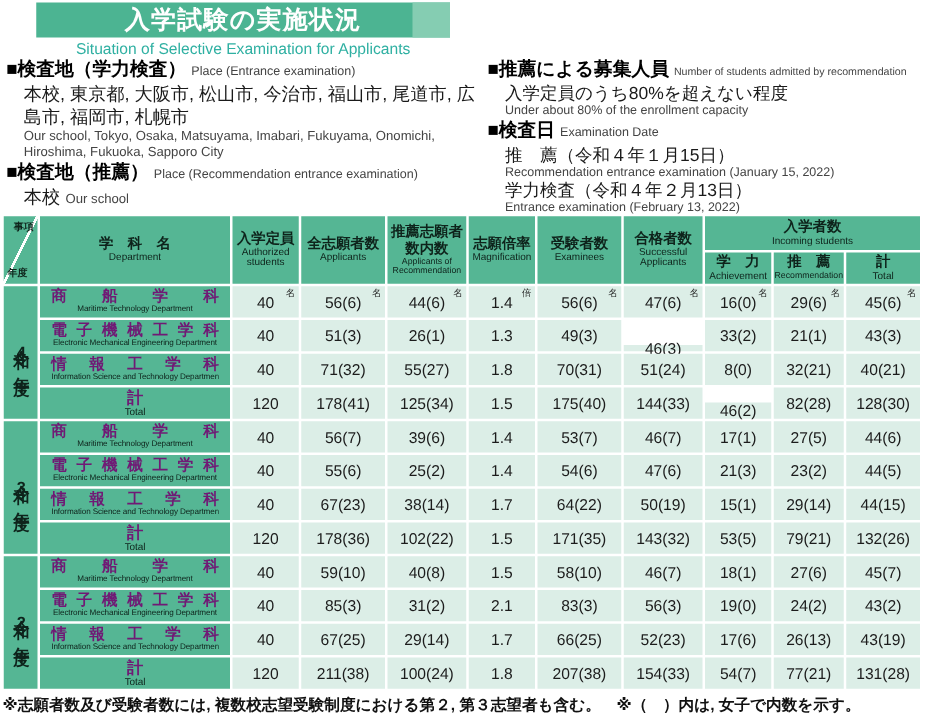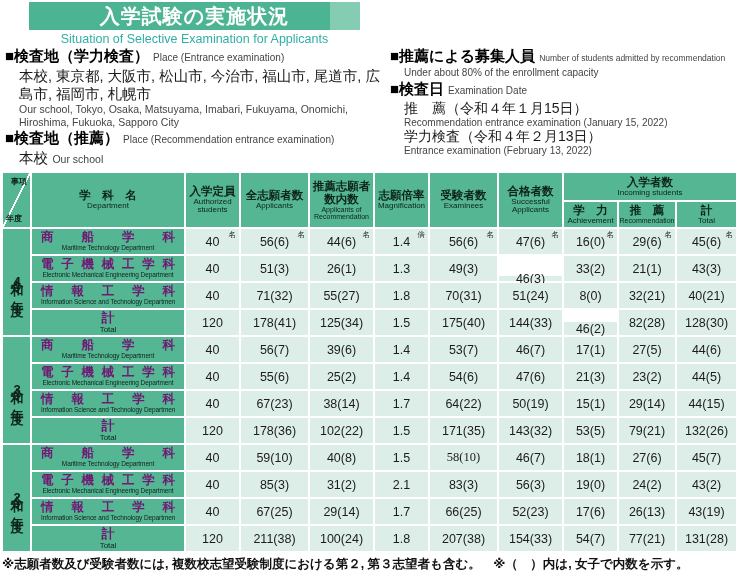--- a/index.html
+++ b/index.html
@@ -74,20 +74,21 @@
     <span class="jp-body">本校</span>
     <span class="en-body">Our school</span>
   </div>
 </div>
 
 <div class="info-right">
   <div class="h-line">
     <span class="h-jp">■推薦による募集人員</span>
     <span class="h-en tiny">Number of students admitted by recommendation</span>
   </div>
+  <div class="jp-body indent">入学定員のうち80%を超えない程度</div>
   <div class="en-body indent">Under about 80% of the enrollment capacity</div>
   <div class="h-line">
     <span class="h-jp">■検査日</span>
     <span class="h-en">Examination Date</span>
   </div>
   <div class="jp-body indent">推　薦（令和４年１月15日）</div>
   <div class="en-body indent">Recommendation entrance examination (January 15, 2022)</div>
   <div class="jp-body indent">学力検査（令和４年２月13日）</div>
   <div class="en-body indent">Entrance examination (February 13, 2022)</div>
 </div>
@@ -416,21 +417,21 @@
     </div>
     <div class="val" style="grid-area: 11 / 4;">
       <span>59(10)</span>
     </div>
     <div class="val" style="grid-area: 11 / 5;">
       <span>40(8)</span>
     </div>
     <div class="val" style="grid-area: 11 / 6;">
       <span>1.5</span>
     </div>
-    <div class="val" style="grid-area: 11 / 7; font-family: Liberation Serif, serif;">
+    <div class="val" style="grid-area: 11 / 7;">
       <span>58(10)</span>
     </div>
     <div class="val" style="grid-area: 11 / 8;">
       <span>46(7)</span>
     </div>
     <div class="val" style="grid-area: 11 / 9;">
       <span>18(1)</span>
     </div>
     <div class="val" style="grid-area: 11 / 10;">
       <span>27(6)</span>

